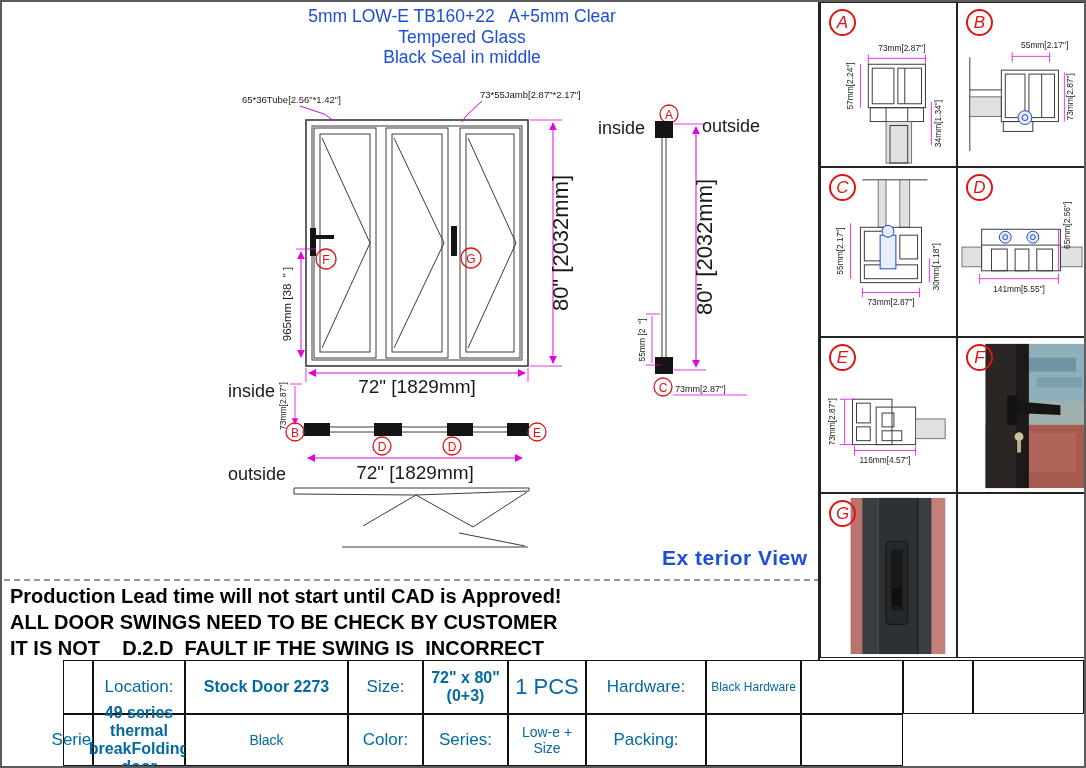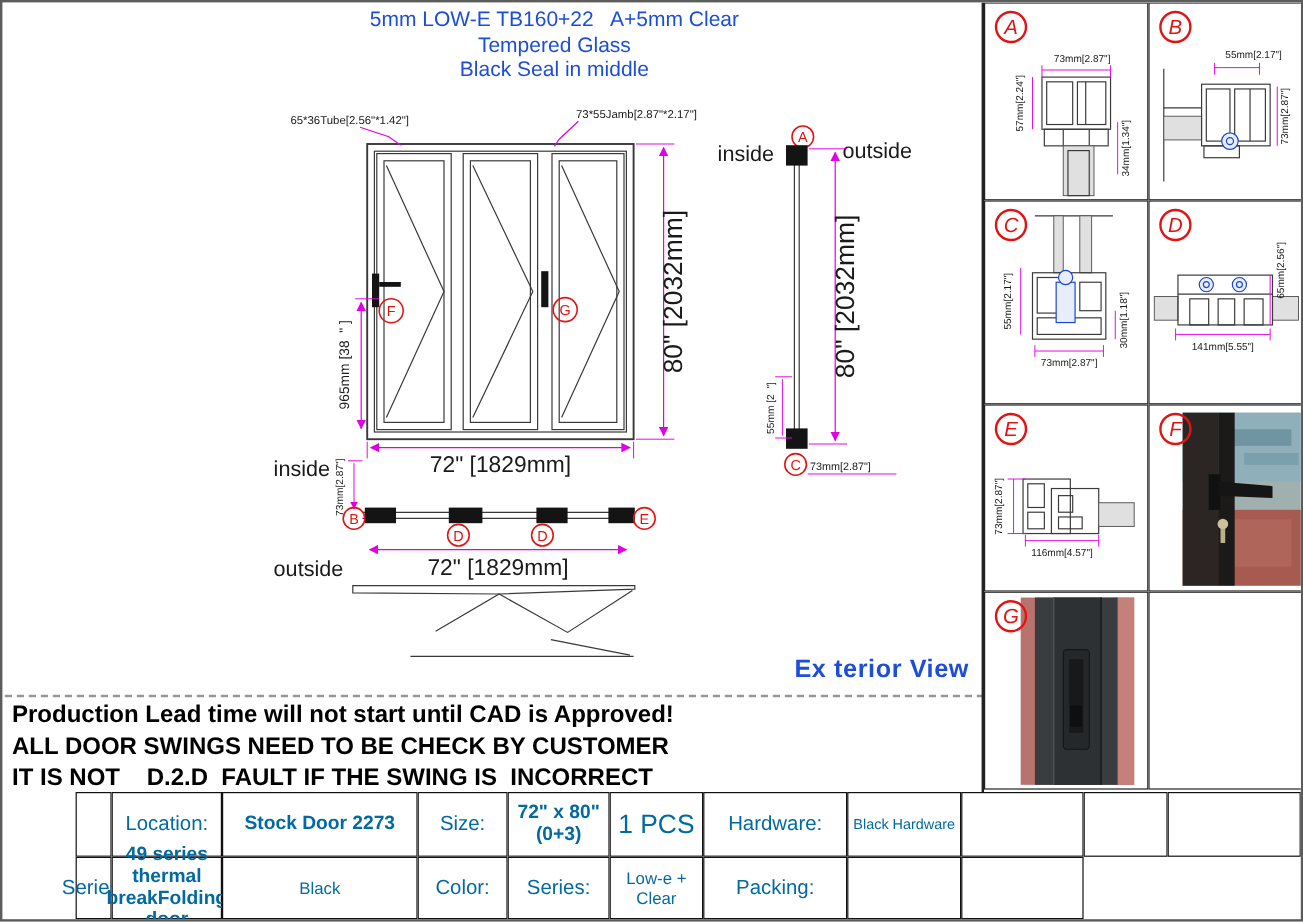--- a/index.html
+++ b/index.html
@@ -348,19 +348,19 @@
     <div class="tcell v12">Black Hardware</div>
     <div class="tcell"></div>
     <div class="tcell"></div>
 
     <div class="tcell"></div>
     <div class="tcell lab">Series:</div>
     <div class="tcell v13">49 series thermal breakFolding door</div>
     <div class="tcell v14">Black</div>
     <div class="tcell lab">Color:</div>
     <div class="tcell lab">Series:</div>
-    <div class="tcell v14">Low-e + Clear</div>
+    <div class="tcell v14">Low-e + Size</div>
     <div class="tcell lab">Packing:</div>
     <div class="tcell"></div>
     <div class="tcell"></div>
   </div>
 
 </div>
 
 </body></html>

